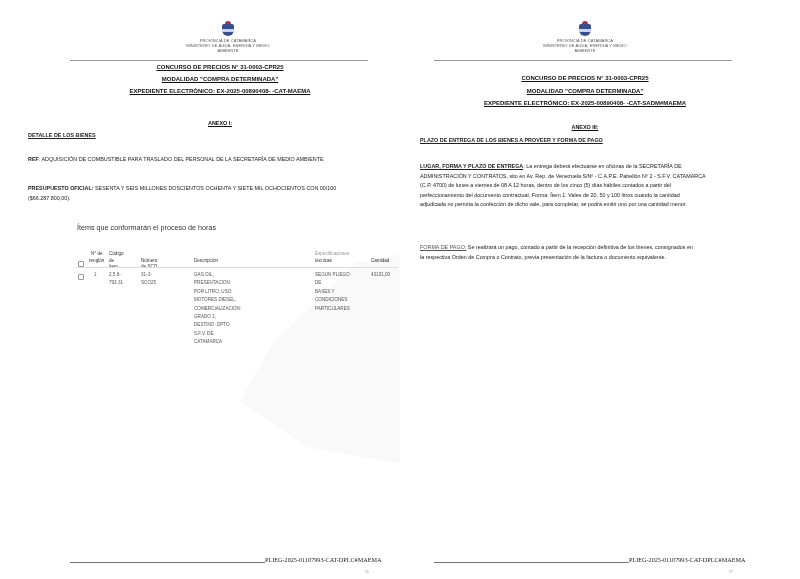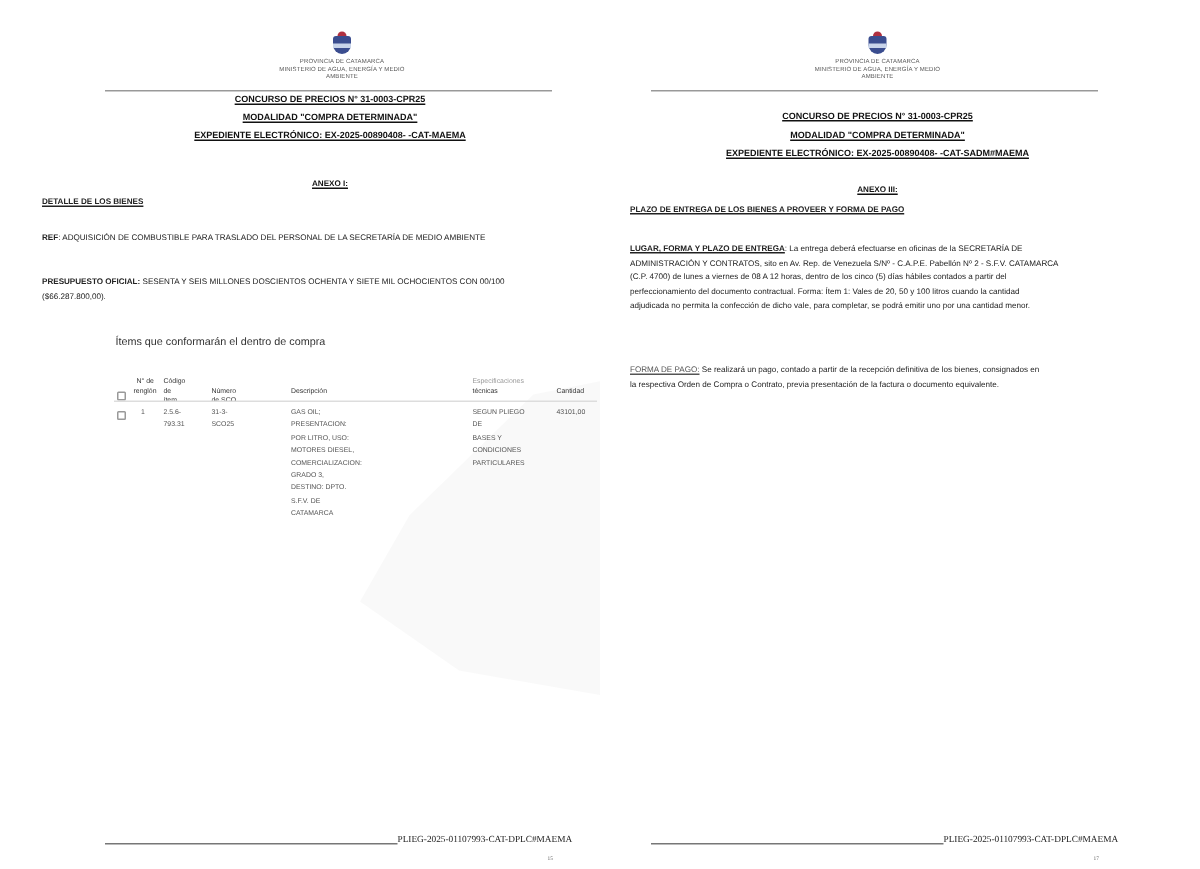--- a/index.html
+++ b/index.html
@@ -71,21 +71,21 @@
 
   <div class="para" style="left:28px; top:155px; width:360px; white-space:nowrap;">
     <span class="b">REF</span><span>: ADQUISICIÓN DE COMBUSTIBLE PARA TRASLADO DEL PERSONAL DE LA SECRETARÍA DE MEDIO AMBIENTE</span>
   </div>
 
   <div class="para" style="left:28px; top:184px; width:370px;">
     <div style="white-space:nowrap;"><span class="b">PRESUPUESTO OFICIAL:</span><span> SESENTA Y SEIS MILLONES DOSCIENTOS OCHENTA Y SIETE MIL OCHOCIENTOS CON 00/100</span></div>
     <div>($66.287.800,00).</div>
   </div>
 
-  <div class="items-title" style="left:77px; top:223px;">Ítems que conformarán el dentro de compra</div>
+  <div class="items-title" style="left:77px; top:223px;">Ítems que conformarán el proceso de horas</div>
 
   <div class="tbl" style="left:0; top:0;">
     <div class="chk" style="left:78px; top:261px;"></div>
     <div class="th" style="left:89px; top:251px;">
       <div style="padding-left:2px;">N° de</div>
       <div>renglón</div>
     </div>
     <div class="th" style="left:109px; top:251px;">
       <div>Código de</div>
       <div>ítem</div>

